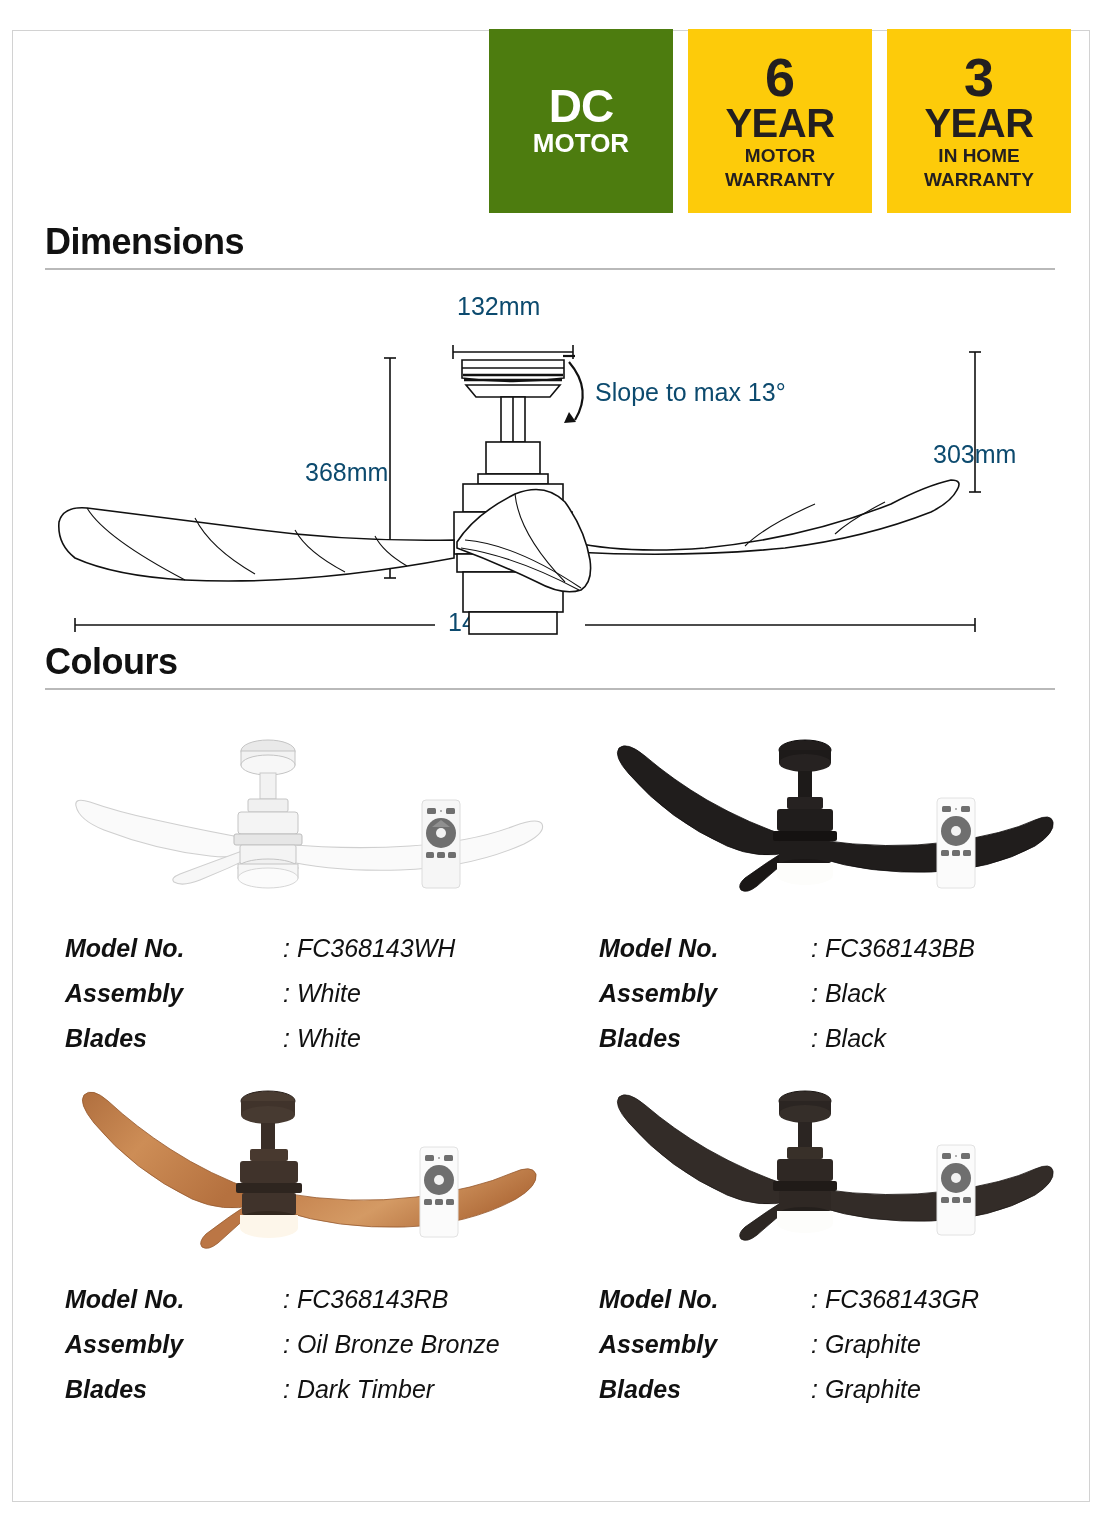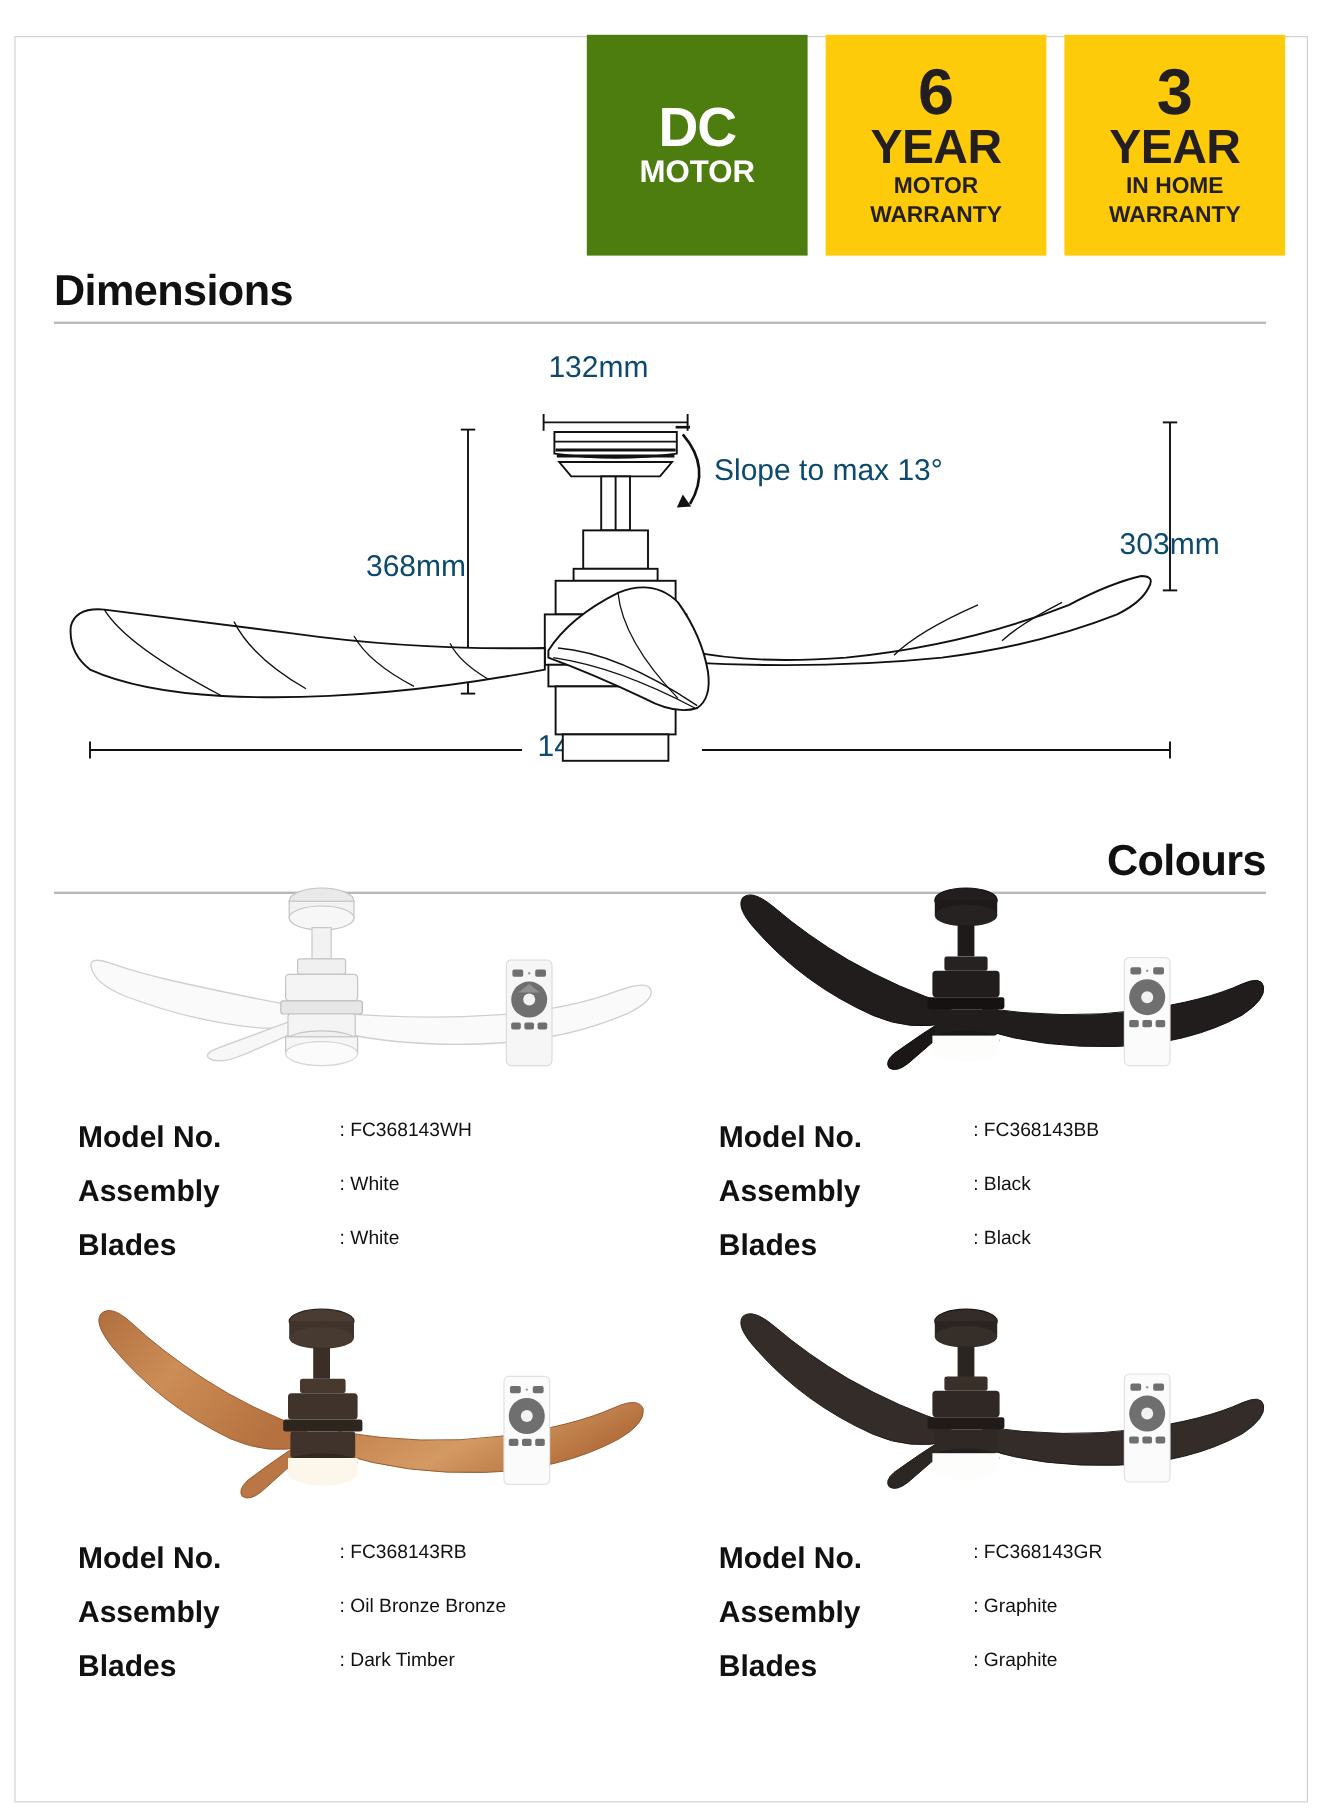--- a/index.html
+++ b/index.html
@@ -93,21 +93,21 @@
     line-height: 1.1;
     padding-bottom: 6px;
   }
   .section-rule {
     height: 2px;
     background: #b9b9b9;
     width: 100%;
   }
 
   #dimensions-section { top: 222px; }
-  #colours-section { top: 697px; text-align: right; }
+  #colours-section { top: 642px; }
 
   
   .dim-area {
     position: absolute;
     left: 45px;
     top: 290px;
     width: 1010px;
     height: 360px;
   }
   .dim-label {
@@ -139,32 +139,33 @@
   .variant-img {
     height: 200px;
     position: relative;
     overflow: hidden;
   }
   .variant-img svg { position: absolute; left: 0; top: 0; }
 
   .spec-table {
     margin-top: 6px;
     border-collapse: collapse;
+    font-style: italic;
   }
   .spec-row { height: 45px; }
   .spec-key {
     font-size: 25px;
     font-weight: bold;
     color: #111111;
     padding-right: 10px;
     white-space: nowrap;
     vertical-align: top;
   }
   .spec-val {
-    font-size: 16px;
+    font-size: 25px;
     color: #111111;
     white-space: nowrap;
     vertical-align: top;
   }
   
   #variant-0 .spec-key, #variant-2 .spec-key { width: 218px; }
   #variant-1 .spec-key, #variant-3 .spec-key { width: 212px; }
 
   #variant-0 { padding-left: 15px; }
   #variant-2 { padding-left: 15px; padding-top: 10px; }

